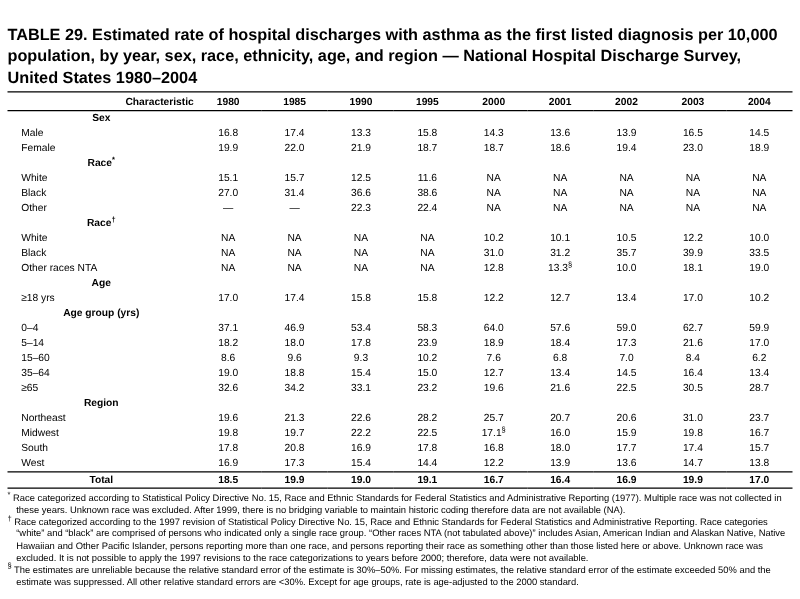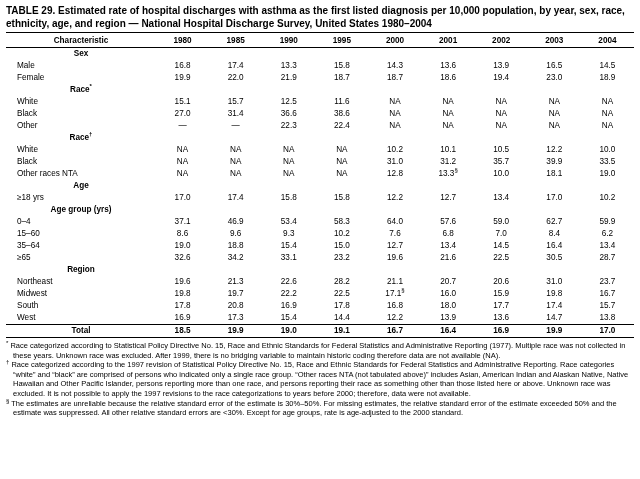--- a/index.html
+++ b/index.html
@@ -4,32 +4,32 @@
 <style>
   * { box-sizing: border-box; }
   html, body { margin: 0; padding: 0; background: #ffffff; }
   body {
     width: 640px; height: 479px; overflow: hidden;
     font-family: "Liberation Sans", sans-serif;
     color: #000;
   }
   .page { padding: 4px 6px 0 6px; }
   .title {
-    font-size: 10px; font-weight: bold; line-height: 1.3;
-    padding-bottom: 2px; border-bottom: 1.4px solid #000;
+    font-size: 13px; font-weight: bold; line-height: 1.3;
+    padding-bottom: 2px; border-bottom: 1.4px solid #000; margin-top: 16px;
   }
   table {
     width: 100%; border-collapse: collapse; table-layout: fixed;
     font-size: 8.2px; margin-top: 1px;
   }
   thead th {
     font-weight: bold; vertical-align: bottom;
     padding: 2px 1px 2px 1px; border-bottom: 1px solid #000;
   }
-  thead th.char { text-align: center; width: 150px; }
+  thead th.char { text-align: right; width: 150px; }
   td { padding: 1px 2px 1px 2px; line-height: 1.22; vertical-align: bottom; }
   td.num { text-align: center; }
   td.section { font-weight: bold; padding-left: 2px; text-align: center; }
   td.label { padding-left: 11px; }
   tr.total td { font-weight: bold; border-top: 1px solid #000; border-bottom: 1.4px solid #000; }
   sup { font-size: 6px; line-height: 0; vertical-align: super; }
   .footnotes { margin-top: 3px; font-size: 7.5px; line-height: 1.28; }
   .footnotes p { margin: 0; padding-left: 7px; text-indent: -7px; }
 </style>
 </head>
@@ -227,20 +227,32 @@
           <td class="num">46.9</td>
           <td class="num">53.4</td>
           <td class="num">58.3</td>
           <td class="num">64.0</td>
           <td class="num">57.6</td>
           <td class="num">59.0</td>
           <td class="num">62.7</td>
           <td class="num">59.9</td>
         </tr>
         <tr>
+          <td class="label">5–14</td>
+          <td class="num">18.2</td>
+          <td class="num">18.0</td>
+          <td class="num">17.8</td>
+          <td class="num">23.9</td>
+          <td class="num">18.9</td>
+          <td class="num">18.4</td>
+          <td class="num">17.3</td>
+          <td class="num">21.6</td>
+          <td class="num">17.0</td>
+        </tr>
+        <tr>
           <td class="label">15–60</td>
           <td class="num">8.6</td>
           <td class="num">9.6</td>
           <td class="num">9.3</td>
           <td class="num">10.2</td>
           <td class="num">7.6</td>
           <td class="num">6.8</td>
           <td class="num">7.0</td>
           <td class="num">8.4</td>
           <td class="num">6.2</td>
@@ -280,21 +292,21 @@
           <td class="num"></td>
           <td class="num"></td>
           <td class="num"></td>
         </tr>
         <tr>
           <td class="label">Northeast</td>
           <td class="num">19.6</td>
           <td class="num">21.3</td>
           <td class="num">22.6</td>
           <td class="num">28.2</td>
-          <td class="num">21.1</td>
+          <td class="num">25.7</td>
           <td class="num">20.7</td>
           <td class="num">20.6</td>
           <td class="num">31.0</td>
           <td class="num">23.7</td>
         </tr>
         <tr>
           <td class="label">Midwest</td>
           <td class="num">19.8</td>
           <td class="num">19.7</td>
           <td class="num">22.2</td>

